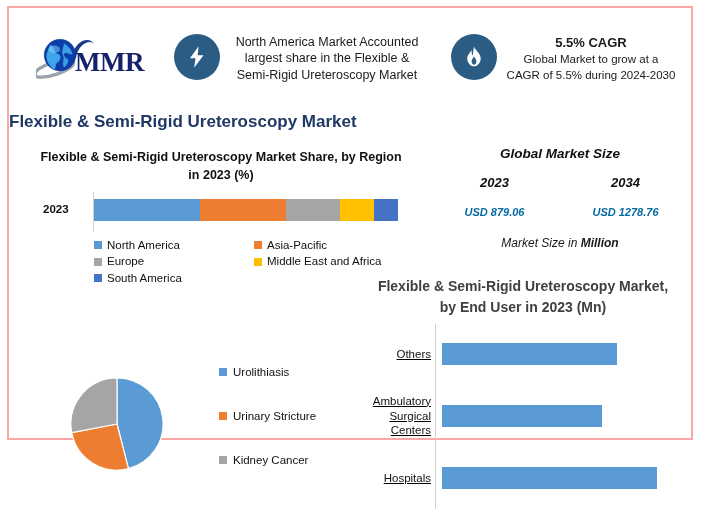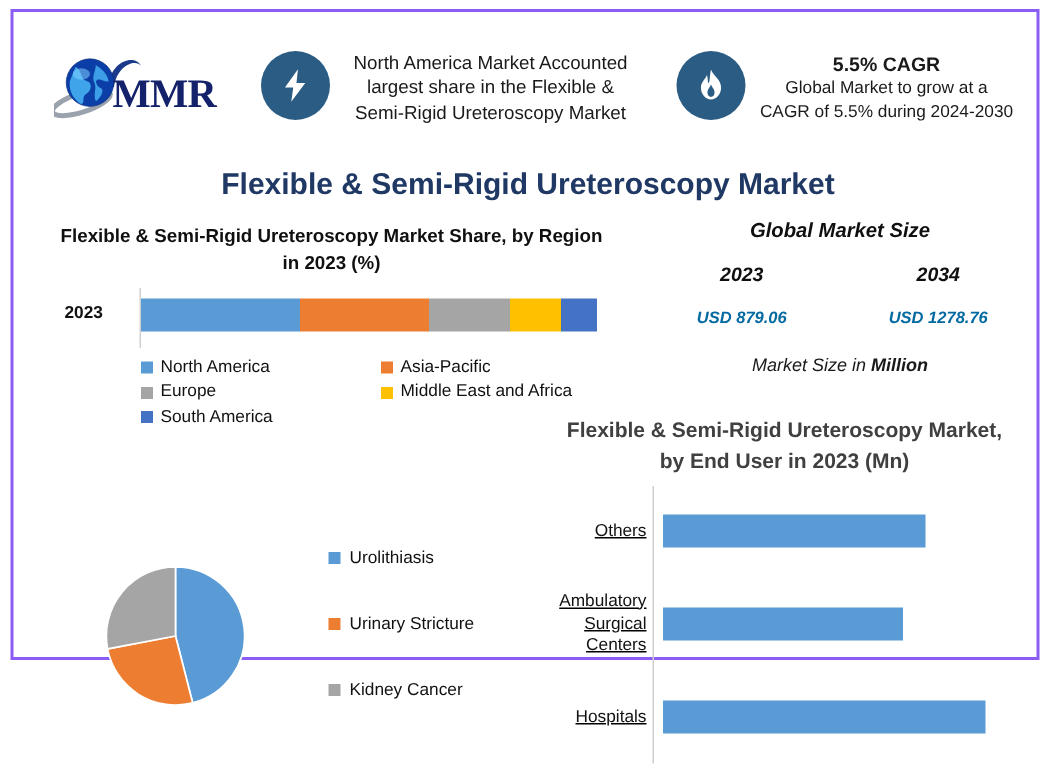--- a/index.html
+++ b/index.html
@@ -18,21 +18,21 @@
     height: 521px;
     background: #ffffff;
     overflow: hidden;
   }
   #frame {
     position: absolute;
     left: 7px;
     top: 6px;
     width: 686px;
     height: 434px;
-    border: 2px solid #8b5cf6;
+    border: 2px solid #fca5a5;
     box-sizing: border-box;
     background: #ffffff;
   }
 
   
   #header {
     position: absolute;
     left: 9px;
     top: 8px;
     width: 682px;
@@ -108,22 +108,22 @@
     display: block;
     margin-bottom: 1px;
   }
 
   
   #main-title {
     position: absolute;
     left: 0;
     top: 104px;
     width: 686px;
-    text-align: center;
-    font-size: 20px;
+    text-align: left;
+    font-size: 17px;
     font-weight: bold;
     color: #1f3864;
   }
 
   
   #region-panel {
     position: absolute;
     left: 12px;
     top: 140px;
     width: 400px;

